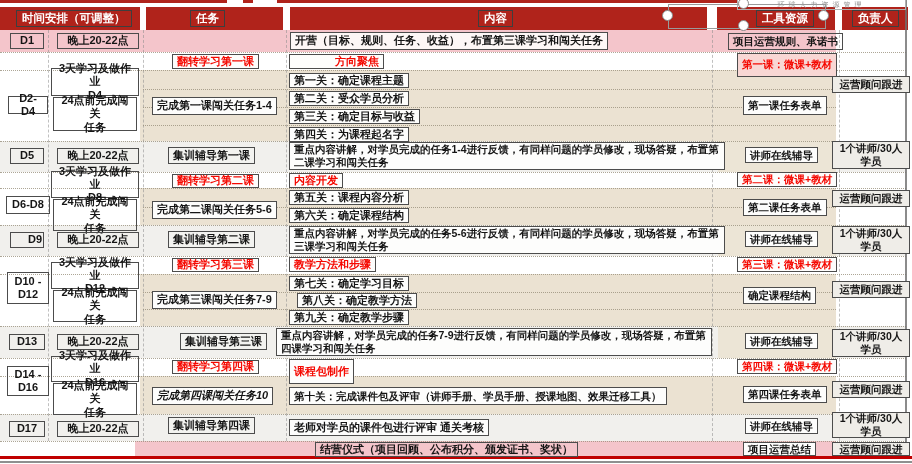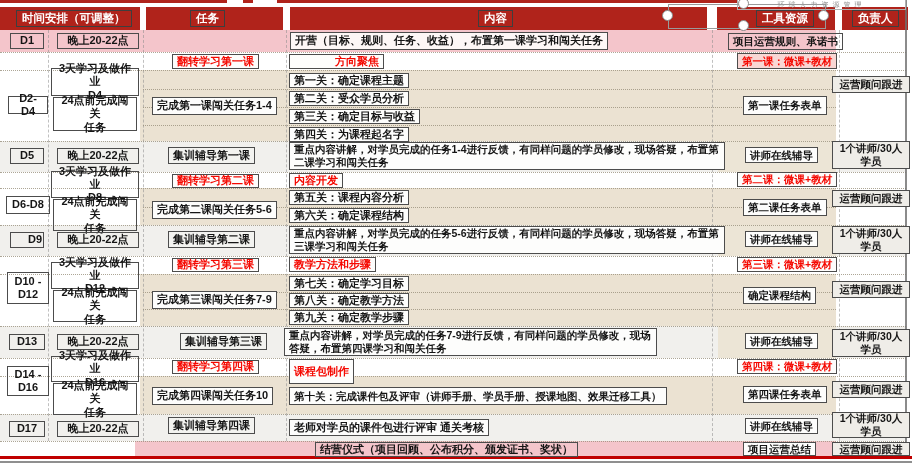--- a/index.html
+++ b/index.html
@@ -95,26 +95,26 @@
   <div class="hdot" style="left:143px;width:693px;top:292px;"></div>
   <div class="hdot" style="left:143px;width:693px;top:309px;"></div>
   <div class="hdot" style="left:0;width:906px;top:326px;"></div>
   <div class="hdot" style="left:0;width:906px;top:358px;"></div>
   <div class="hdot" style="left:0;width:906px;top:376px;"></div>
   <div class="hdot" style="left:0;width:906px;top:414px;"></div>
   <div class="hdot" style="left:0;width:906px;top:441px;"></div>
 
   <div class="bx" style="left:10px;top:33px;width:34px;height:16px;background:transparent;">D1</div>
   <div class="bx" style="left:57px;top:33px;width:82px;height:16px;background:transparent;">晚上20-22点</div>
-  <div class="bx" style="left:290px;top:32px;height:18px;background:#fdf7f6;">开营（目标、规则、任务、收益），布置第一课学习和闯关任务</div>
+  <div class="bx" style="left:290px;top:32px;height:18px;background:#fdf7f6;">开营（目标、规则、任务、收益），布置第三课学习和闯关任务</div>
   <div class="bx small" style="left:728px;top:33px;height:17px;background:transparent;">项目运营规则、承诺书</div>
 
   <div class="bx red" style="left:172px;top:54px;height:15px;">翻转学习第一课</div>
   <div class="bx red" style="left:289px;top:54px;height:15px;padding-left:45px;">方向聚焦</div>
-  <div class="bx red fillp small" style="left:737px;top:53px;height:16px;">第一课：微课+教材</div>
+  <div class="bx red fillp small" style="left:737px;top:53px;height:24px;font-family:Liberation Mono, monospace;">第一课：微课+教材</div>
 
   <div class="bx" style="left:8px;top:96px;width:40px;height:18px;background:transparent;">D2-D4</div>
   <div class="bx" style="left:51px;top:68px;width:88px;height:28px;background:transparent;">3天学习及做作业
 D4</div>
   <div class="bx" style="left:53px;top:97px;width:84px;height:34px;background:transparent;">24点前完成闯关
 任务</div>
   <div class="bx" style="left:152px;top:97px;height:18px;">完成第一课闯关任务1-4</div>
   <div class="bx" style="left:289px;top:73px;height:15px;">第一关：确定课程主题</div>
   <div class="bx" style="left:289px;top:91px;height:15px;">第二关：受众学员分析</div>
   <div class="bx" style="left:289px;top:109px;height:15px;">第三关：确定目标与收益</div>
@@ -158,44 +158,44 @@
   <div class="bx red small" style="left:737px;top:257px;height:15px;">第三课：微课+教材</div>
 
   <div class="bx" style="left:7px;top:272px;width:42px;height:32px;background:transparent;">D10 -
 D12</div>
   <div class="bx" style="left:51px;top:262px;width:88px;height:27px;background:transparent;">3天学习及做作业
 D12</div>
   <div class="bx" style="left:53px;top:290px;width:84px;height:32px;background:transparent;">24点前完成闯关
 任务</div>
   <div class="bx" style="left:152px;top:291px;height:18px;">完成第三课闯关任务7-9</div>
   <div class="bx" style="left:289px;top:276px;height:15px;">第七关：确定学习目标</div>
-  <div class="bx" style="left:289px;top:293px;height:15px;">第八关：确定教学方法</div>
+  <div class="bx" style="left:297px;top:293px;height:15px;">第八关：确定教学方法</div>
   <div class="bx" style="left:289px;top:310px;height:15px;">第九关：确定教学步骤</div>
   <div class="bx small" style="left:743px;top:287px;height:17px;">确定课程结构</div>
   <div class="bx small fillo" style="left:832px;top:281px;width:78px;height:17px;">运营顾问跟进</div>
 
   <div class="bx" style="left:9px;top:334px;width:36px;height:16px;background:transparent;">D13</div>
   <div class="bx" style="left:57px;top:334px;width:82px;height:16px;background:transparent;">晚上20-22点</div>
   <div class="bx fillg" style="left:180px;top:333px;height:17px;">集训辅导第三课</div>
-  <div class="bx long" style="left:284px;top:328px;width:373px;height:28px;">重点内容讲解，对学员完成的任务7-9进行反馈，有同样问题的学员修改，现场答疑，布置第四课学习和闯关任务</div>
+  <div class="bx long" style="left:276px;top:328px;width:436px;height:28px;">重点内容讲解，对学员完成的任务7-9进行反馈，有同样问题的学员修改，现场答疑，布置第四课学习和闯关任务</div>
   <div class="bx small" style="left:745px;top:333px;height:16px;">讲师在线辅导</div>
   <div class="bx small fillo" style="left:832px;top:329px;width:78px;height:28px;">1个讲师/30人
 学员</div>
 
   <div class="bx red" style="left:172px;top:360px;height:14px;">翻转学习第四课</div>
   <div class="bx red" style="left:289px;top:359px;height:25px;">课程包制作</div>
   <div class="bx red small" style="left:737px;top:359px;height:15px;">第四课：微课+教材</div>
 
   <div class="bx" style="left:7px;top:366px;width:42px;height:30px;background:transparent;">D14 -
 D16</div>
   <div class="bx" style="left:51px;top:356px;width:88px;height:26px;background:transparent;">3天学习及做作业
 D16</div>
   <div class="bx" style="left:53px;top:383px;width:84px;height:32px;background:transparent;">24点前完成闯关
 任务</div>
-  <div class="bx" style="left:152px;top:387px;height:18px;">完成第四课闯关任务10</div>
+  <div class="bx" style="left:152px;top:387px;height:18px;font-style:italic;">完成第四课闯关任务10</div>
   <div class="bx small" style="left:289px;top:387px;height:18px;">第十关：完成课件包及评审（讲师手册、学员手册、授课地图、效果迁移工具）</div>
   <div class="bx small" style="left:743px;top:386px;height:17px;">第四课任务表单</div>
   <div class="bx small fillo" style="left:832px;top:381px;width:78px;height:17px;">运营顾问跟进</div>
 
   <div class="bx" style="left:9px;top:421px;width:36px;height:16px;background:transparent;">D17</div>
   <div class="bx" style="left:57px;top:421px;width:82px;height:16px;background:transparent;">晚上20-22点</div>
   <div class="bx fillg" style="left:168px;top:417px;height:17px;">集训辅导第四课</div>
   <div class="bx" style="left:289px;top:419px;height:17px;">老师对学员的课件包进行评审 通关考核</div>
   <div class="bx small" style="left:745px;top:418px;height:16px;">讲师在线辅导</div>
   <div class="bx small fillo" style="left:832px;top:412px;width:78px;height:26px;">1个讲师/30人

